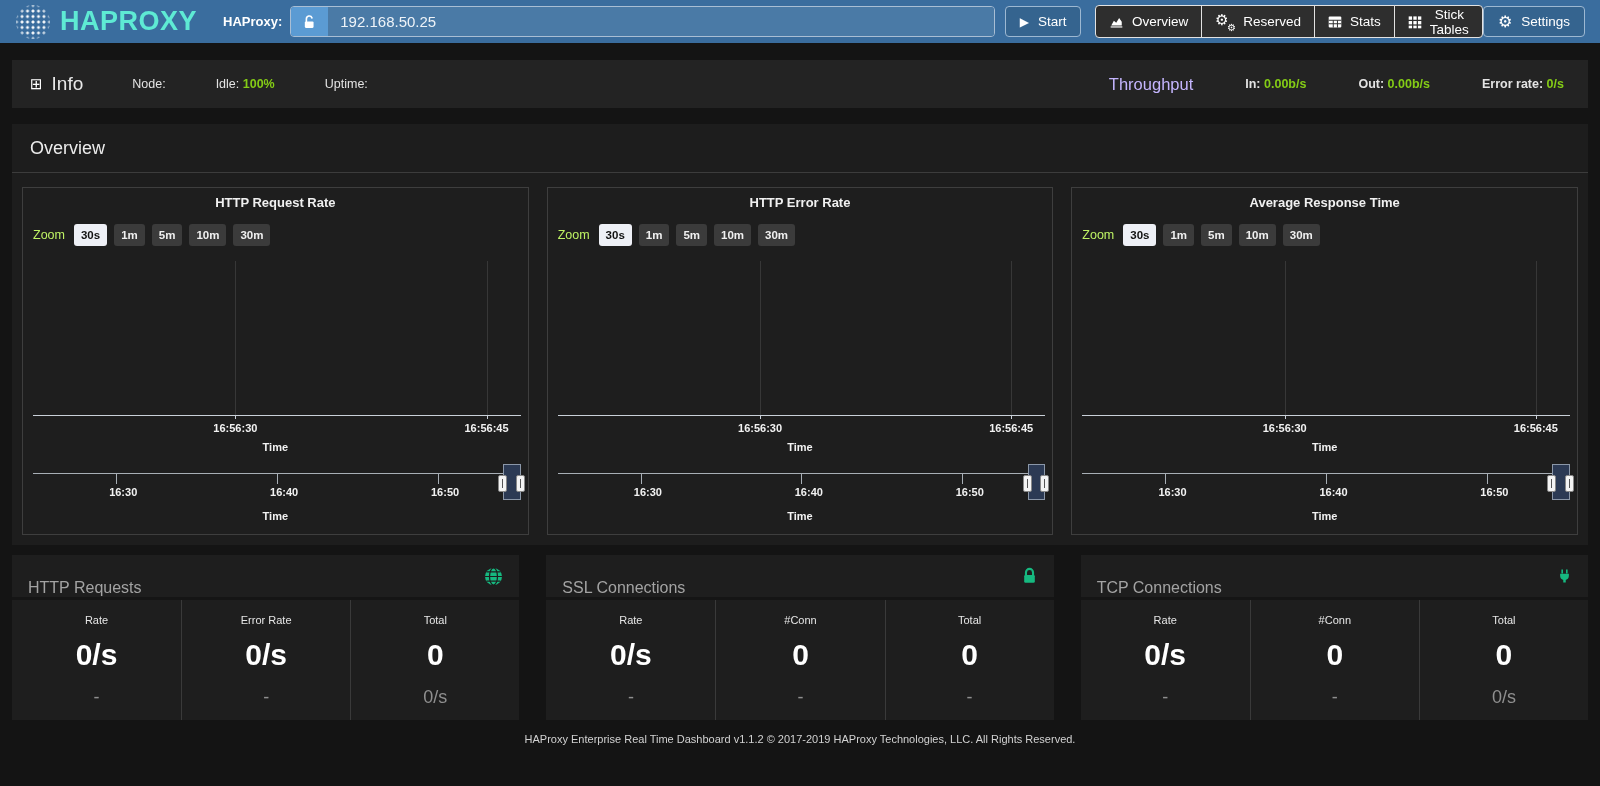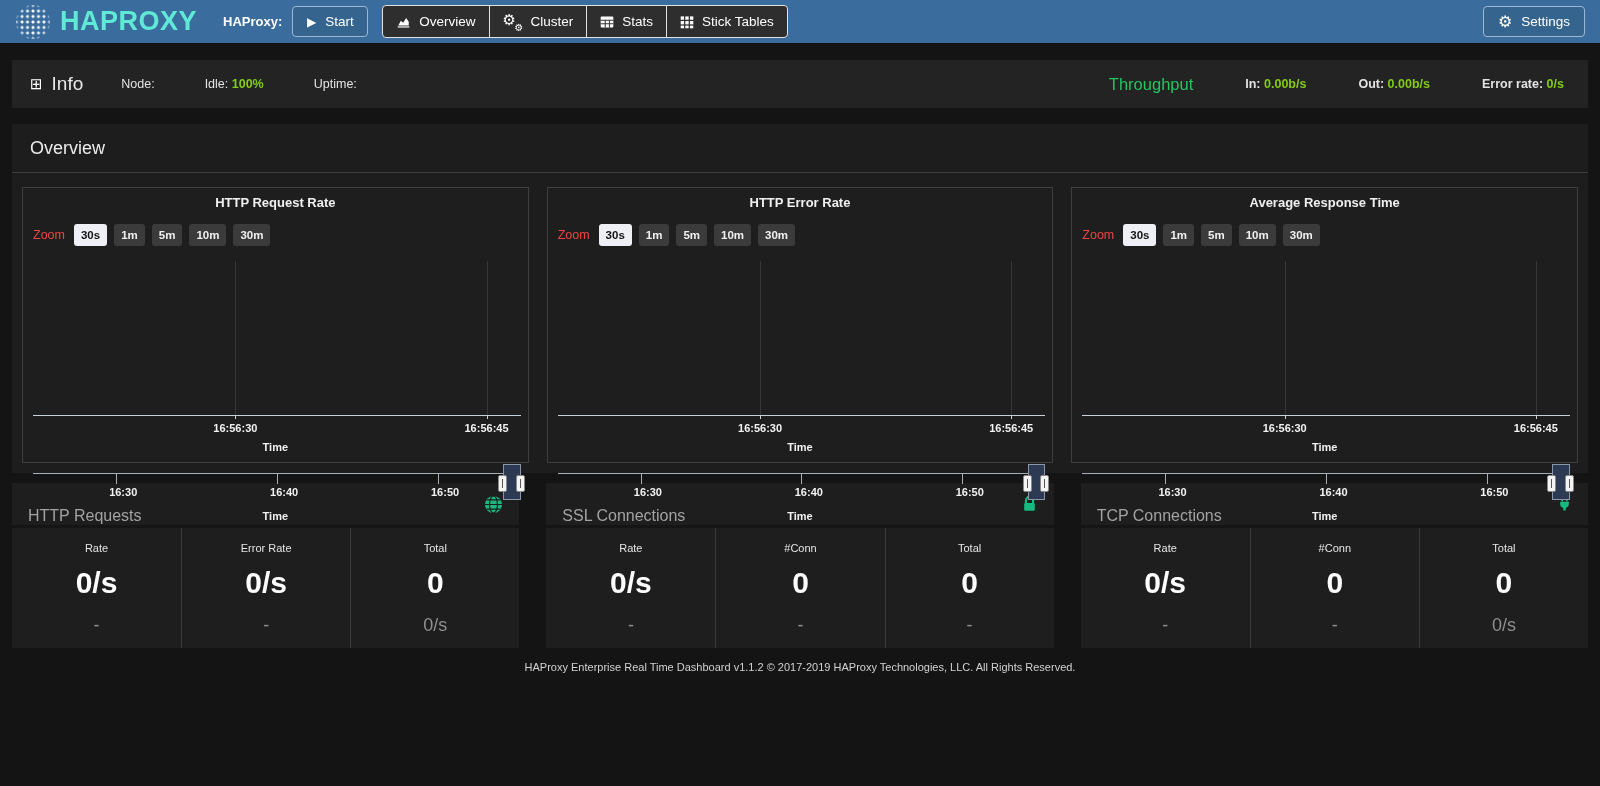--- a/index.html
+++ b/index.html
@@ -39,37 +39,37 @@
   .gears-wrap .g1 { position:absolute; left:0; top:0; font-size:15px; color:#fff; }
   .gears-wrap .g2 { position:absolute; right:-1px; bottom:-2px; font-size:10px; color:#fff; }
 
   
   .info-bar { margin:17px 12px 0; height:48px; background:#232323; display:flex;
     align-items:center; padding:0 18px; color:#e8e8e8; }
   .info-title { font-size:19px; display:flex; align-items:center; gap:9px; }
   .plus-square-glyph { font-size:15px; color:#fff; }
   .kv { font-size:12.5px; color:#e3e3e3; }
   .kv b { color:#84cc16; }
-  .ml-node { margin-left:38px; } .ml-kv { margin-left:50px; }
+  .ml-node { margin-left:49px; } .ml-kv { margin-left:50px; }
   .info-right { margin-left:auto; display:flex; align-items:center; }
-  .throughput-label { font-size:16.5px; color:#22c55e; }
+  .throughput-label { font-size:16.5px; color:#c4b5fd; }
   .tr-kv { font-size:12.5px; margin-left:52px;font-weight:bold; }
   .tr-kv:first-of-type { margin-left:38px; }
   .info-right .end-pad { width:6px; }
 
   
   .overview-panel { margin:16px 12px 0; background:#1d1d1d; padding-bottom:10px; }
   .overview-heading { padding:14px 18px 13px; font-size:18px; color:#ececec; }
   .overview-divider { border-top:1px solid #3c3c3c; }
   .charts-row { display:grid; grid-template-columns:repeat(3,1fr); gap:18px; padding:14px 10px 0; }
-  .chart-panel { position:relative; height:276px; border:1px solid #3e3e3e; background:#1e1e1e; }
+  .chart-panel { position:relative; height:348px; border:1px solid #3e3e3e; background:#1e1e1e; }
   .chart-title { position:absolute; top:7px; left:0; right:0; text-align:center;
     font-size:13px; font-weight:bold; color:#f0f0f0; }
   .zoom-row { position:absolute; top:36px; left:10px; display:flex; align-items:center; gap:7px; }
-  .zoom-label { color:#ef4444; font-size:12.5px; margin-right:2px; }
+  .zoom-label { color:#bef264; font-size:12.5px; margin-right:2px; }
   .zbtn { background:#3b3b3b; color:#f0f0f0; font-size:11.5px; font-weight:bold;
     border:none; border-radius:3px; padding:5px 7px; cursor:pointer;
     font-family:"Liberation Sans",sans-serif; }
   .zbtn.active { background:#eef0f6; color:#111; }
   .plot { position:absolute; left:10px; right:7px; top:70px; height:158px;
     border-bottom:1px solid #c9d0d8; }
   .gridline { position:absolute; top:3px; bottom:0; width:1px; background:#373737; }
   .gl-1 { left:41.5%; } .gl-2 { left:93%; }
   .axis-tick { position:absolute; top:100%; height:4px; width:1px; background:#c9d0d8; }
   .xlabels { position:absolute; left:10px; right:7px; top:234px; height:12px; }
@@ -114,40 +114,49 @@
 </style>
 </head>
 <body>
 
 <div class="navbar">
   <div class="brand">
     <span class="logo-dot-sphere"></span>
     <span class="brand-text">HAPROXY</span>
   </div>
   <span class="addr-label">HAProxy:</span>
+  <div class="addr-group">
+    <span class="addr-lock">
+      <svg width="15" height="16" viewBox="0 0 24 24">
+          <path d="M7 11V7a4.6 4.6 0 0 1 8.9-1.6" stroke="#fff" stroke-width="2.6" fill="none" stroke-linecap="round"></path>
+          <rect x="4.5" y="11" width="14" height="10.5" rx="1.8" fill="#fff"></rect>
+        </svg>
+    </span>
+    <input class="addr-input" type="text" value="192.168.50.25" style="">
+  </div>
   <button class="btn-blue start-btn">
     <span class="icon play-glyph">▶</span>
     <span>Start</span>
   </button>
   <div class="nav-group">
     <button class="nav-btn">
       <span class="icon">
         <svg width="15" height="14" viewBox="0 0 24 24" fill="#fff">
             <path d="M2 19.5h20v2H2z"></path>
             <path d="M3 18l4.5-8 4 3.2L16.5 5 21 11.5V18z"></path>
           </svg>
       </span>
       <span>Overview</span>
     </button>
     <button class="nav-btn">
       <span class="icon gears-wrap">
         <span class="g1">⚙</span>
           <span class="g2">⚙</span>
       </span>
-      <span>Cluster</span>
+      <span>Reserved</span>
     </button>
     <button class="nav-btn">
       <span class="icon">
         <svg width="14" height="14" viewBox="0 0 20 20">
             <rect x="1" y="2" width="18" height="16" rx="1.5" fill="#fff"></rect>
             <g stroke="#2e2e2e" stroke-width="1.4">
               <path d="M1 7.5h18M1 12.5h18M7.5 7.5V18M13.5 7.5V18"></path>
             </g>
           </svg>
       </span>

